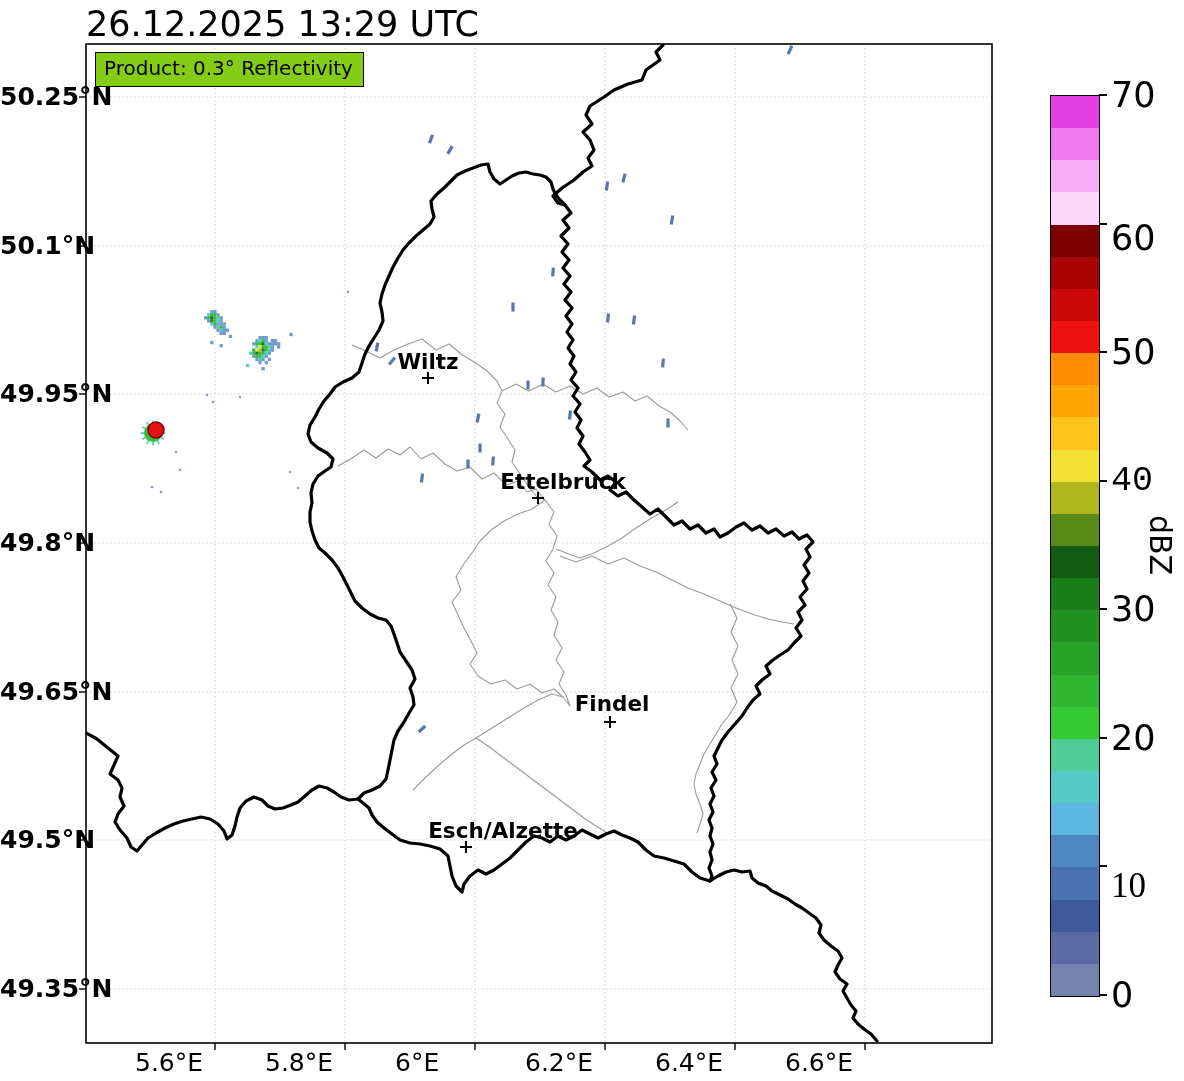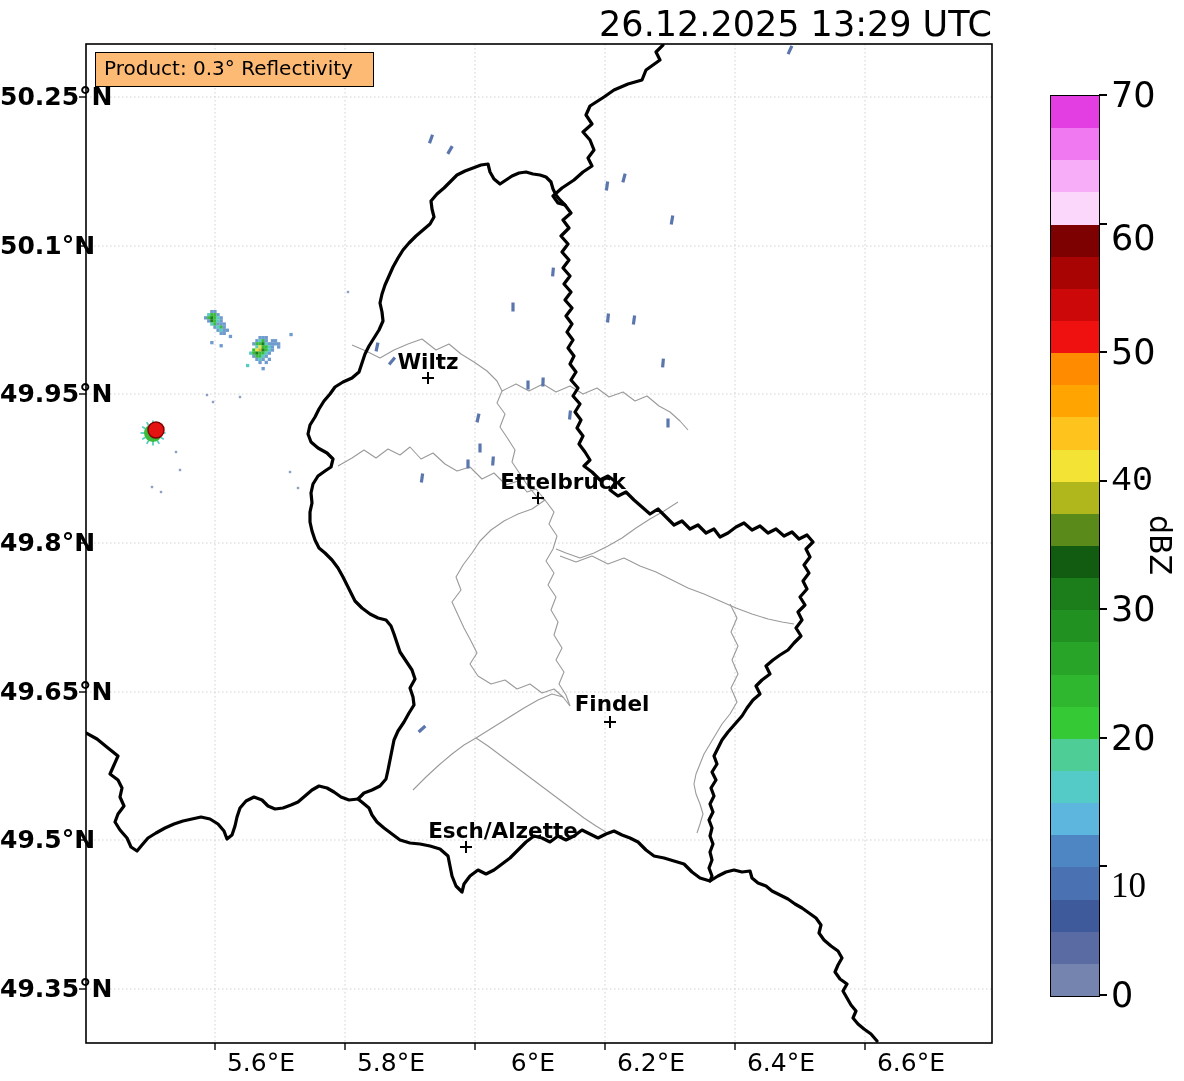--- a/index.html
+++ b/index.html
@@ -1,24 +1,24 @@
 <!DOCTYPE html>
 <html><head>
 <meta charset="utf-8">
 <style>
   html,body{margin:0;padding:0;}
   body{width:1184px;height:1081px;background:#fff;position:relative;
        font-family:"DejaVu Sans","Liberation Sans",sans-serif;color:#000;overflow:hidden;}
-  .title{position:absolute;left:86px;top:4px;width:906px;text-align:right;
+  .title{position:absolute;left:86px;top:4px;width:906px;text-align:left;
          font-size:35px;white-space:nowrap;}
-  .infobox{position:absolute;left:95px;top:52px;background:#fdba74;border:1.5px solid #000;
-           padding:3px 20px 5px 8px;font-size:20px;line-height:1.25;z-index:6;}
+  .infobox{position:absolute;left:95px;top:52px;background:#84cc16;border:1.5px solid #000;
+           padding:3px 10px 5px 8px;font-size:20px;line-height:1.25;z-index:6;}
   #mapsvg{position:absolute;left:0;top:0;z-index:2;}
   .latlabel{position:absolute;left:0;width:78px;text-align:right;font-size:25px;z-index:3;font-weight:bold;}
-  .lonlabel{position:absolute;width:160px;text-align:right;font-size:25px;top:1048px;z-index:3;}
+  .lonlabel{position:absolute;width:160px;text-align:left;font-size:25px;top:1048px;z-index:3;}
   .cbar{position:absolute;left:1050px;top:95px;width:48px;height:900px;
         border:1.6px solid #000;display:flex;flex-direction:column-reverse;z-index:4;}
   .cbar-seg{flex:1 1 auto;}
   .cbar-tick{position:absolute;left:1099px;width:8px;height:2px;background:#000;z-index:4;}
   .cbar-label{position:absolute;left:1111px;font-size:35px;line-height:36px;z-index:4;}
   .cbar-title{position:absolute;left:1160px;top:545px;width:0;height:0;z-index:4;}
   .cbar-title span{display:inline-block;transform:translate(-50%,-50%) rotate(90deg);
                    font-size:30px;white-space:nowrap;}
 </style>
 </head>

